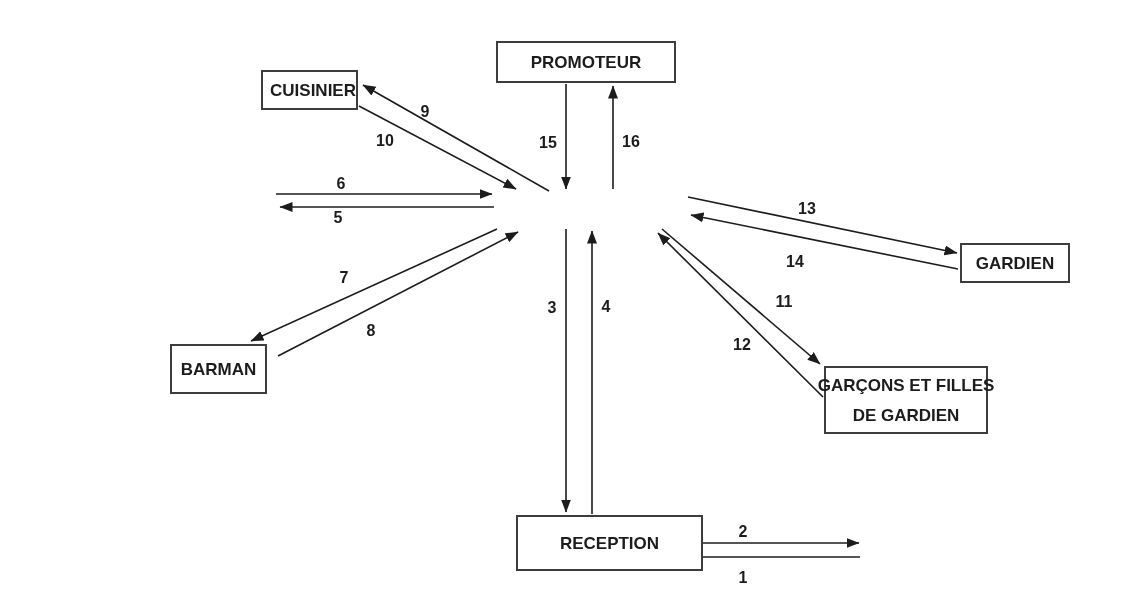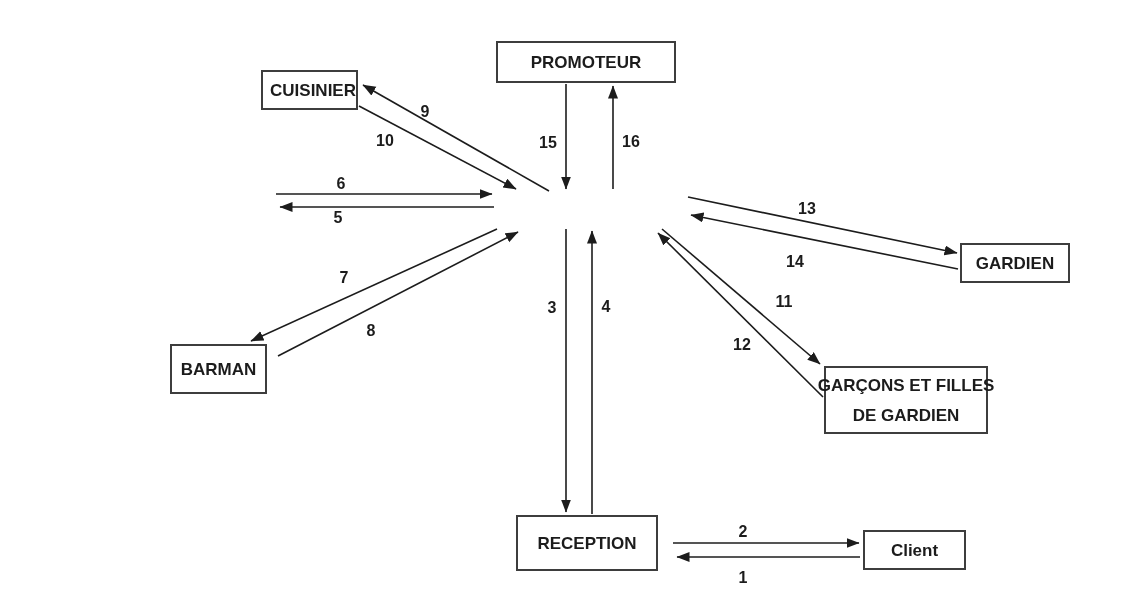--- a/index.html
+++ b/index.html
@@ -112,20 +112,17 @@
       <div class="node" style="left: 960px; top: 243px; width: 110px; height: 40px;">
         <div>GARDIEN</div>
       </div>
       <div class="node" style="left: 170px; top: 344px; width: 97px; height: 50px;">
         <div>BARMAN</div>
       </div>
       <div class="node" style="left: 824px; top: 366px; width: 164px; height: 68px; text-align: right;">
         <div>GARÇONS ET FILLES</div>
         <div>DE GARDIEN</div>
       </div>
-      <div class="node" style="left: 516px; top: 515px; width: 142px; height: 56px;">
+      <div class="node" style="left: 516px; top: 515px; width: 187px; height: 56px;">
         <div>RECEPTION</div>
-      </div>
-      <div class="node" style="left: 863px; top: 530px; width: 103px; height: 40px;">
-        <div>Client</div>
       </div>
     </div>
 </div>
 
 </body></html>

